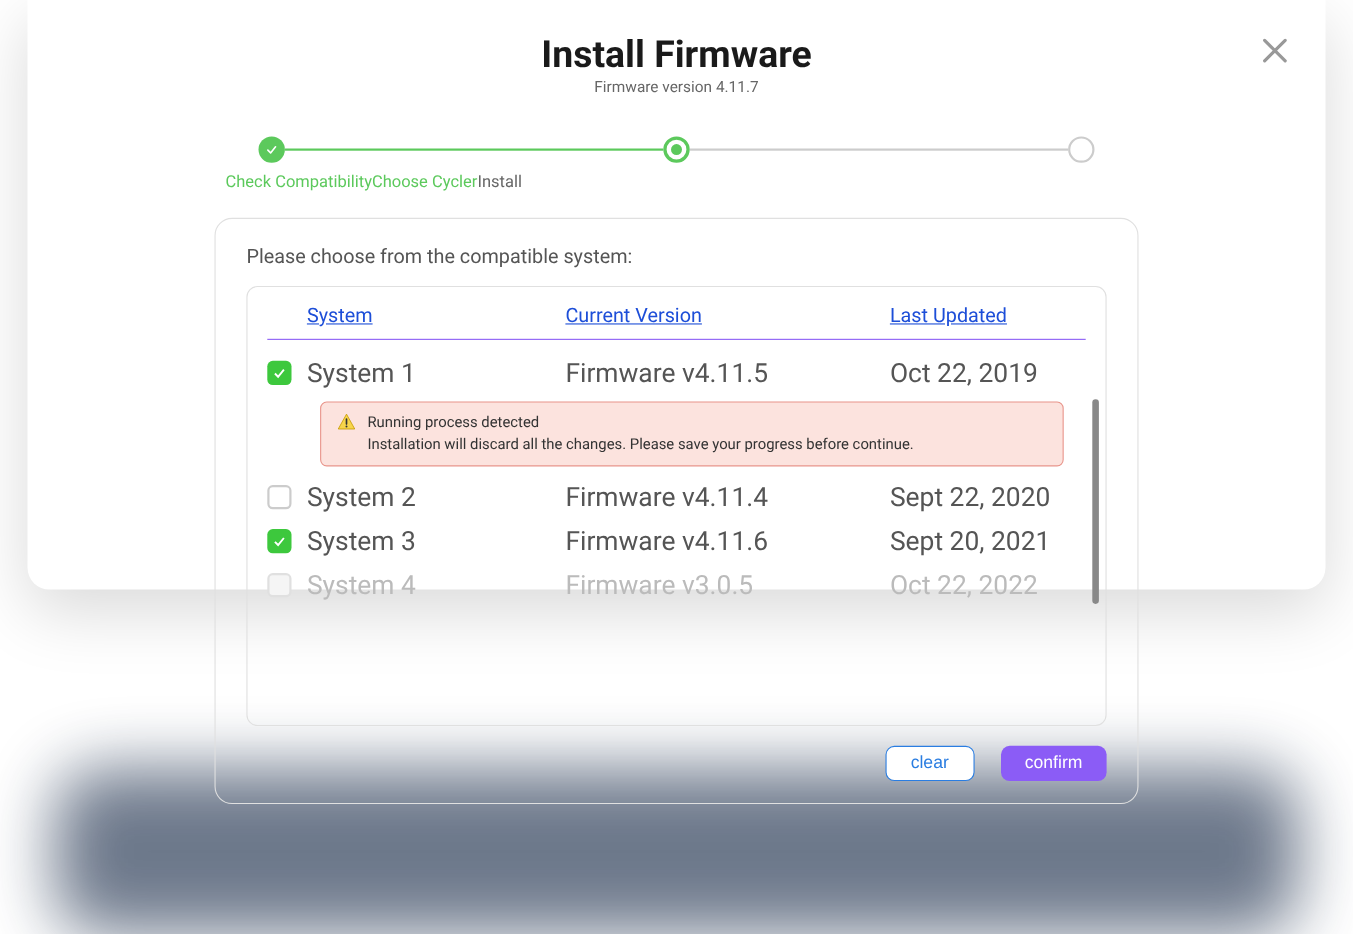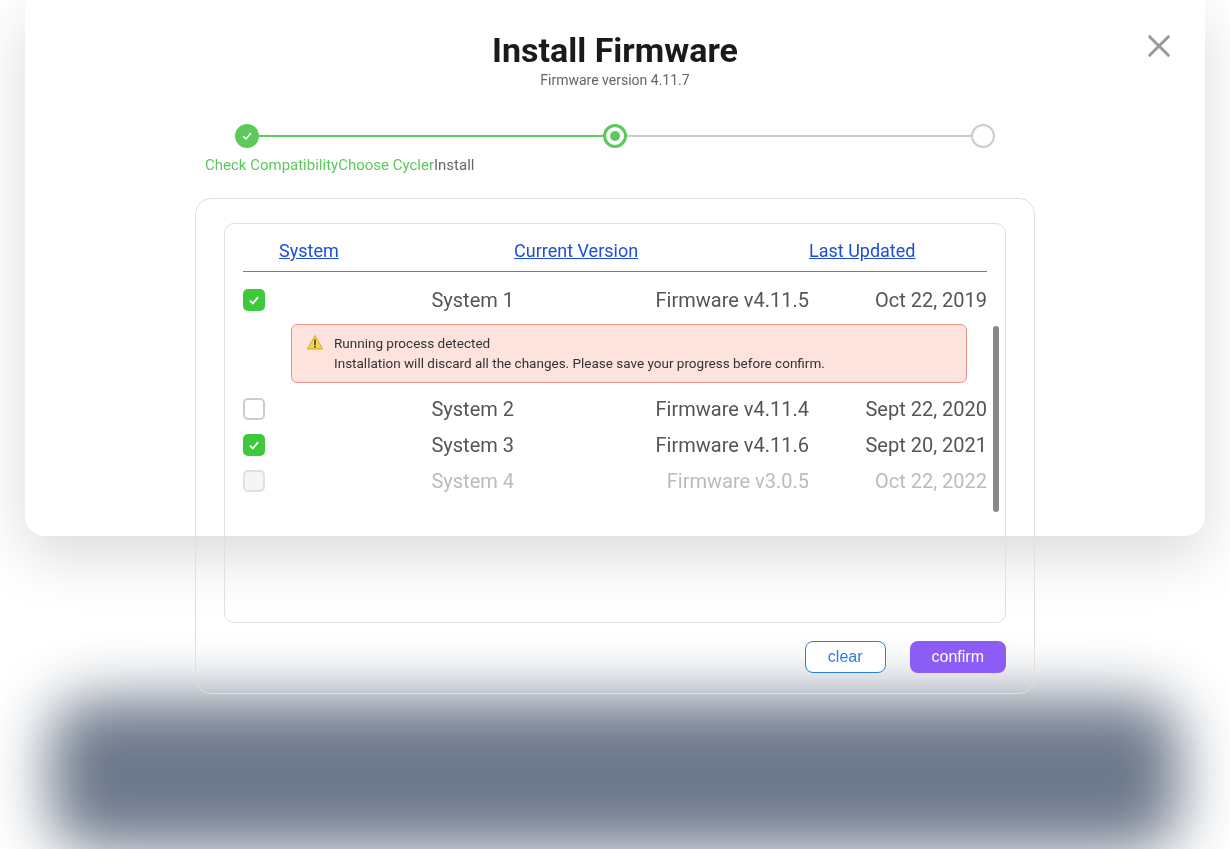--- a/index.html
+++ b/index.html
@@ -161,23 +161,22 @@
     .col-system { flex: 0 0 235px; }
     .col-version { flex: 0 0 295px; }
     .col-updated { flex: 1; }
     .table-body {
       padding-top: 10px;
     }
     .row {
       display: flex;
       align-items: center;
       padding: 6px 0;
-      font-size: 20px;
+      font-size: 24px;
       color: #555;
-      text-align: right;
     }
     .row.disabled {
       color: #bbb;
     }
     .checkbox {
       width: 22px;
       height: 22px;
       border-radius: 5px;
       margin-right: 14px;
       flex-shrink: 0;
@@ -289,20 +288,21 @@
     </div>
   </div>
 
   <div class="step-labels">
     <span class="step-label active">Check Compatibility</span>
     <span class="step-label active">Choose Cycler</span>
     <span class="step-label">Install</span>
   </div>
 
   <div class="content-card">
+    <div class="prompt">Please choose from the compatible system:</div>
 
     <div class="table-card">
       <div class="scrollbar"></div>
 
       <div class="table-header">
         <div class="col-system">System</div>
         <div class="col-version">Current Version</div>
         <div class="col-updated">Last Updated</div>
       </div>
 
@@ -320,21 +320,21 @@
         </div>
 
         <div class="warning-box">
           <svg class="warning-icon" viewBox="0 0 24 24">
             <path d="M12 2 L22 20 L2 20 Z" fill="#f7d54b" stroke="#c79a00" stroke-width="1"></path>
             <line x1="12" y1="8" x2="12" y2="14" stroke="#333" stroke-width="2" stroke-linecap="round"></line>
             <circle cx="12" cy="17" r="1.2" fill="#333"></circle>
           </svg>
           <div class="warning-text">
             <span class="warning-title">Running process detected</span>
-            <span>Installation will discard all the changes. Please save your progress before confirm.</span>
+            <span>Installation will discard all the changes. Please save your progress before continue.</span>
           </div>
         </div>
 
         <div class="row">
           <div class="checkbox unchecked"></div>
           <div class="col-system">System 2</div>
           <div class="col-version">Firmware v4.11.4</div>
           <div class="col-updated">Sept 22, 2020</div>
         </div>
 

